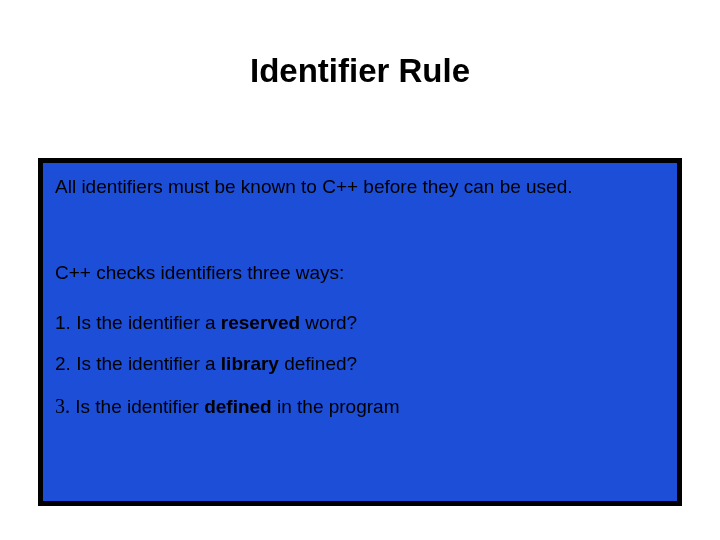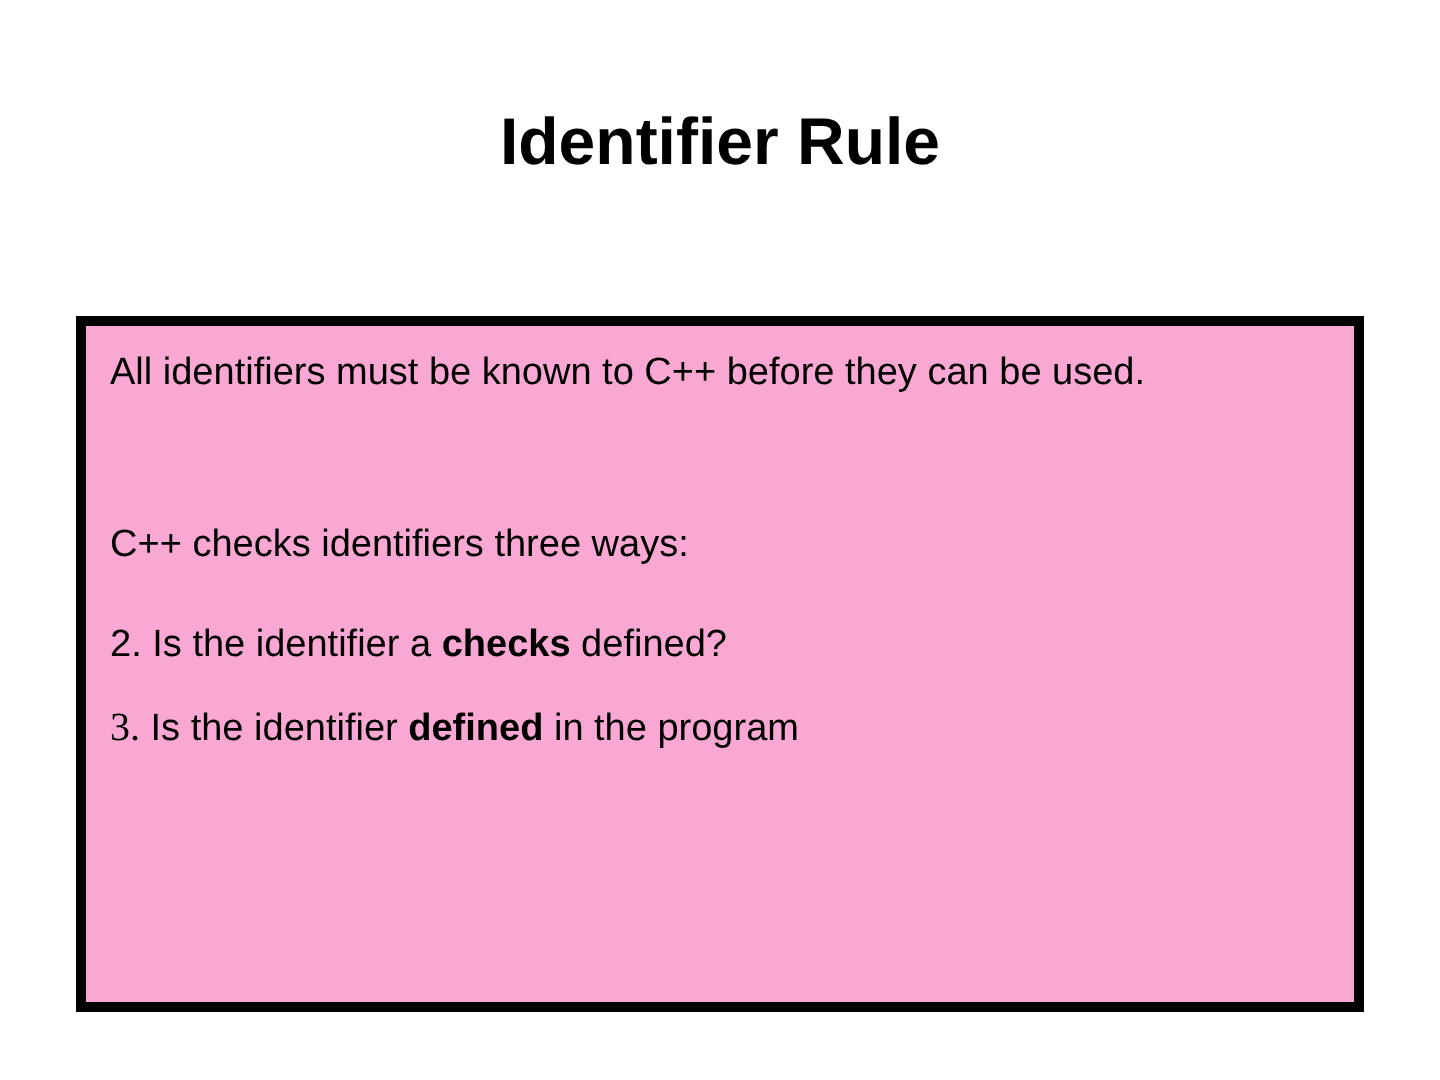--- a/index.html
+++ b/index.html
@@ -24,21 +24,21 @@
     color: #000;
     padding-top: 52px;
     padding-bottom: 0;
   }
   .content-box {
     position: absolute;
     left: 38px;
     top: 158px;
     width: 644px;
     height: 348px;
-    background: #f9a8d4;
+    background: #1d4ed8;
     border: 5px solid #000;
     box-sizing: border-box;
     padding: 12px 12px 12px 12px;
     color: #000;
     font-size: 19px;
     line-height: 1.25;
   }
   .intro {
     margin-bottom: 62px;
   }
@@ -65,23 +65,26 @@
 <div class="slide">
 
   <div class="title">Identifier Rule</div>
 
   <div class="content-box">
 
     <div class="intro">All identifiers must be known to C++ before they can be used.</div>
 
     <div class="subheading">C++ checks identifiers three ways:</div>
 
+    <div class="item">
+      <span class="num">1.</span><span>  Is the identifier a </span><b>reserved</b><span> word?</span>
+    </div>
 
     <div class="item">
-      <span class="num">2.</span><span>  Is the identifier a </span><b>checks</b><span> defined?</span>
+      <span class="num">2.</span><span>  Is the identifier a </span><b>library</b><span> defined?</span>
     </div>
 
     <div class="item">
       <span class="num num3">3.</span><span>  Is the identifier </span><b>defined</b><span> in the program</span>
     </div>
 
   </div>
 
 </div>
 

